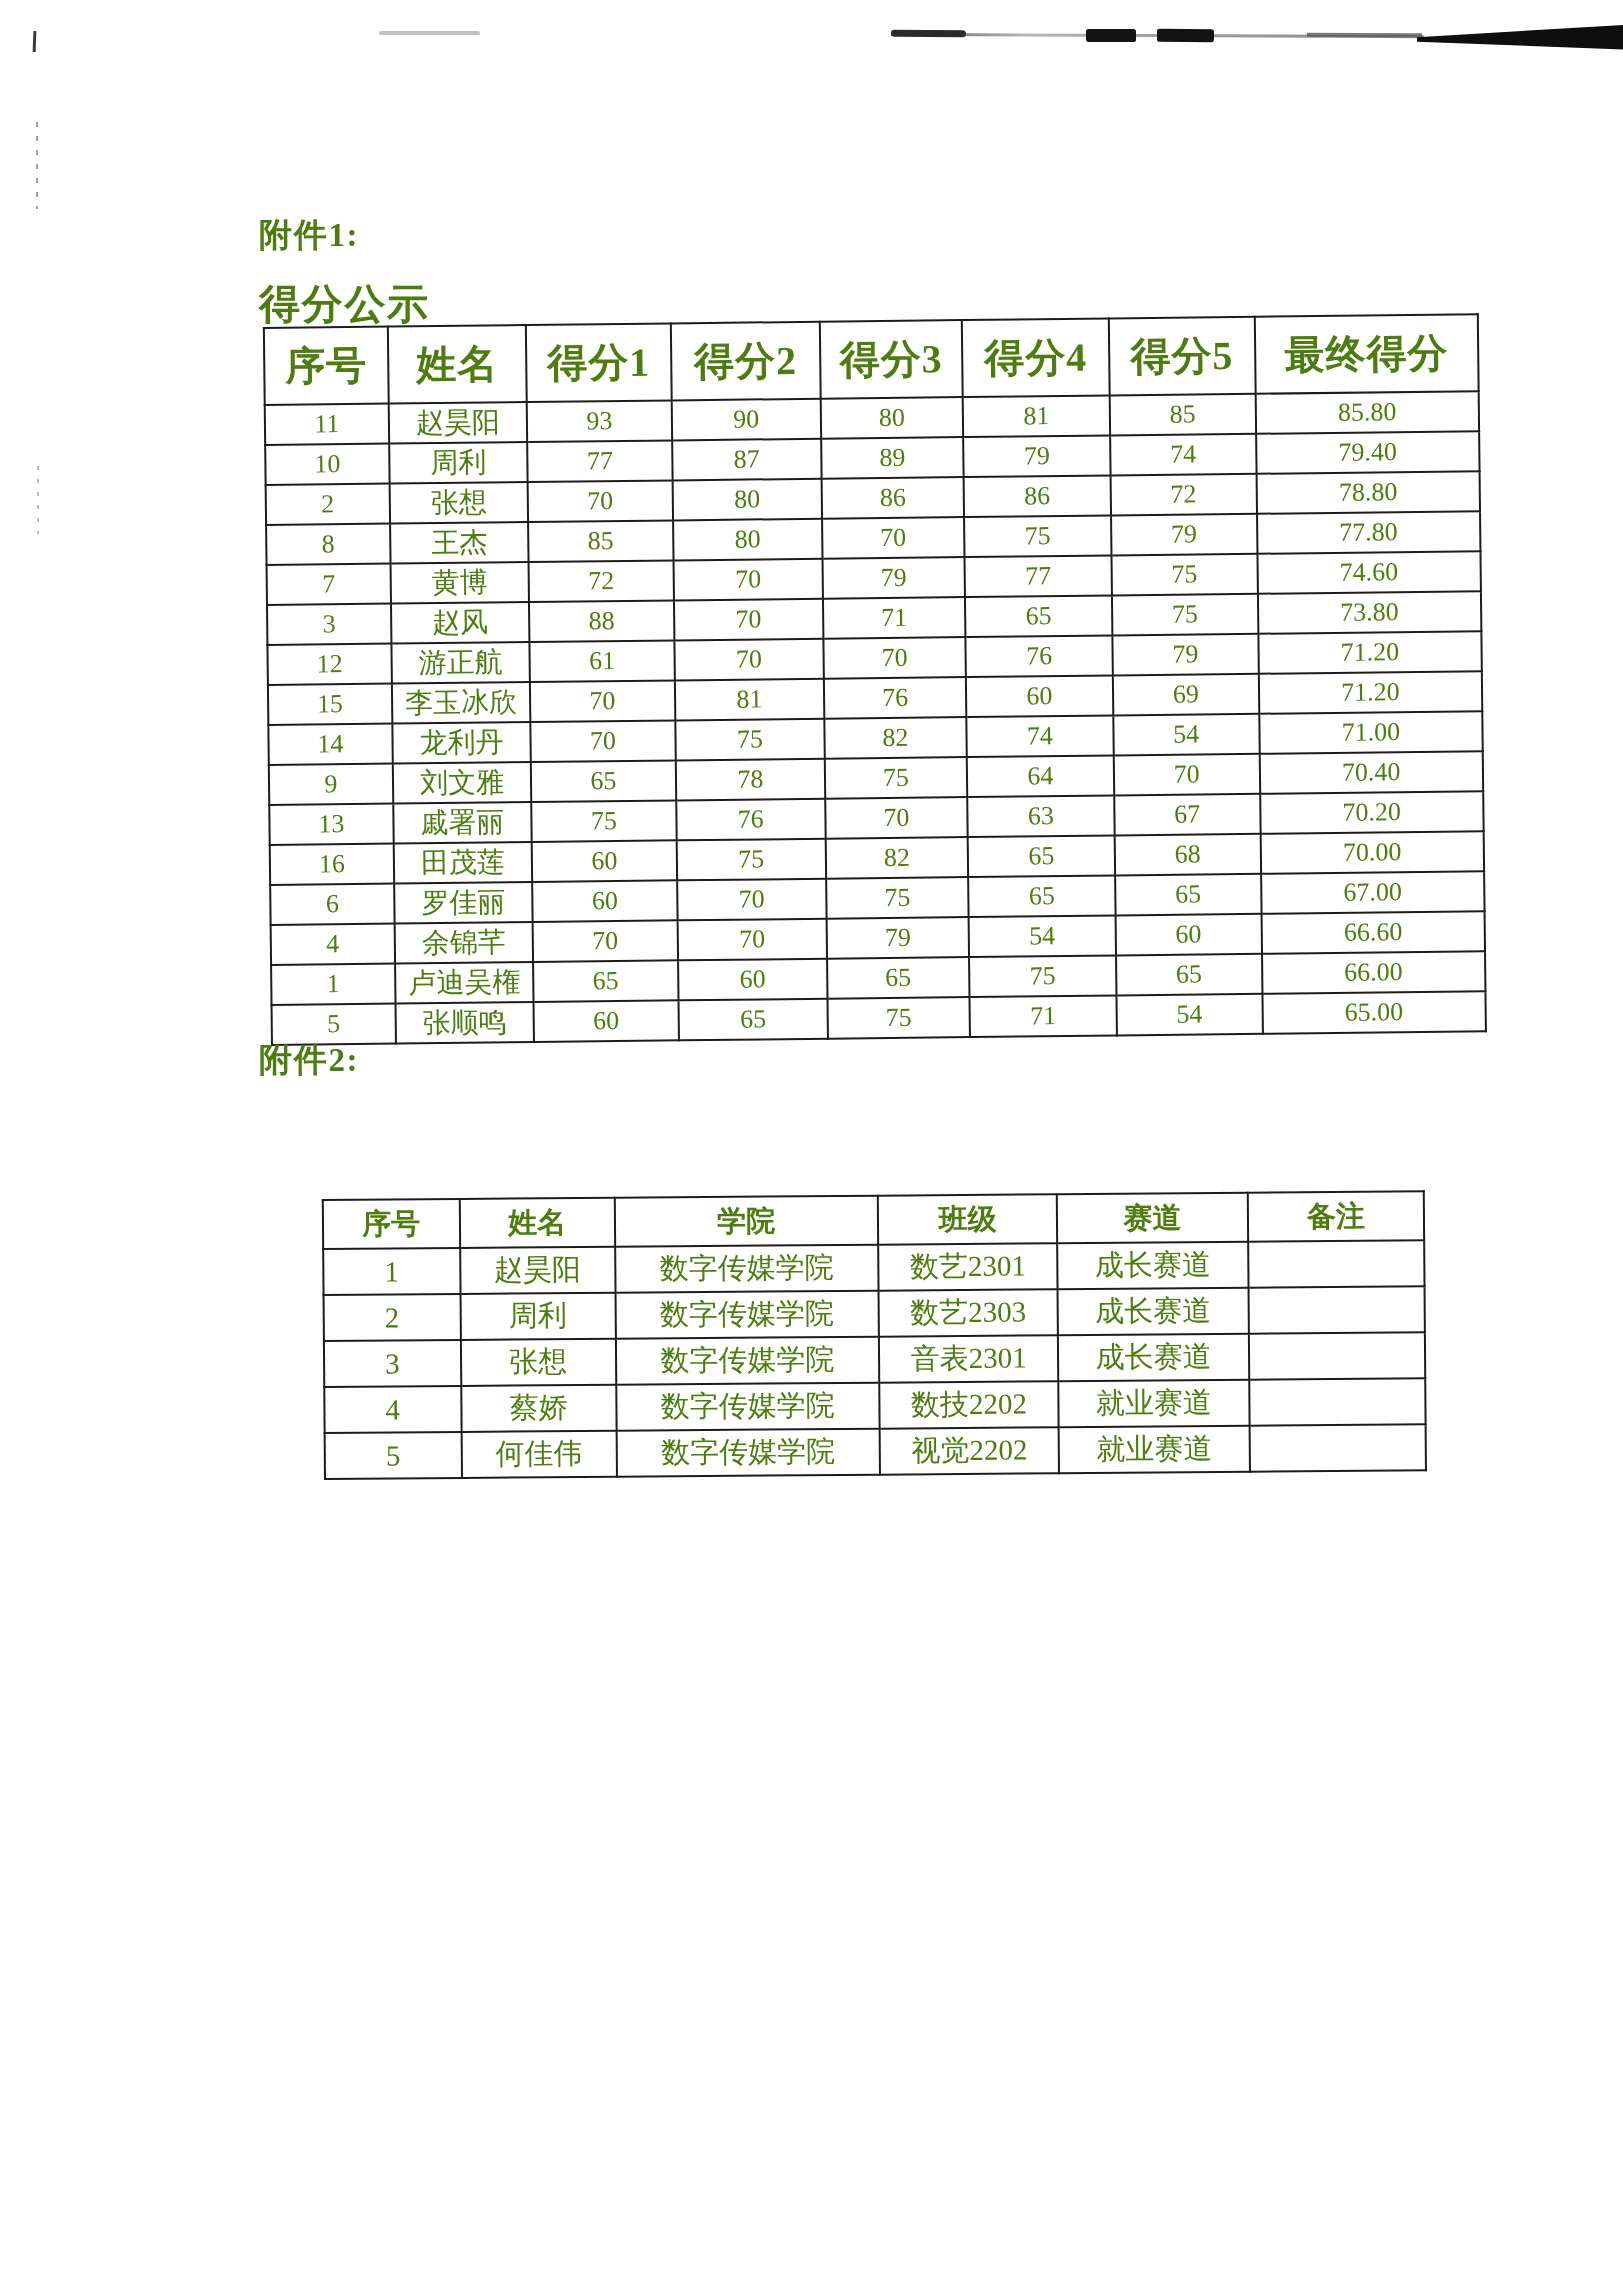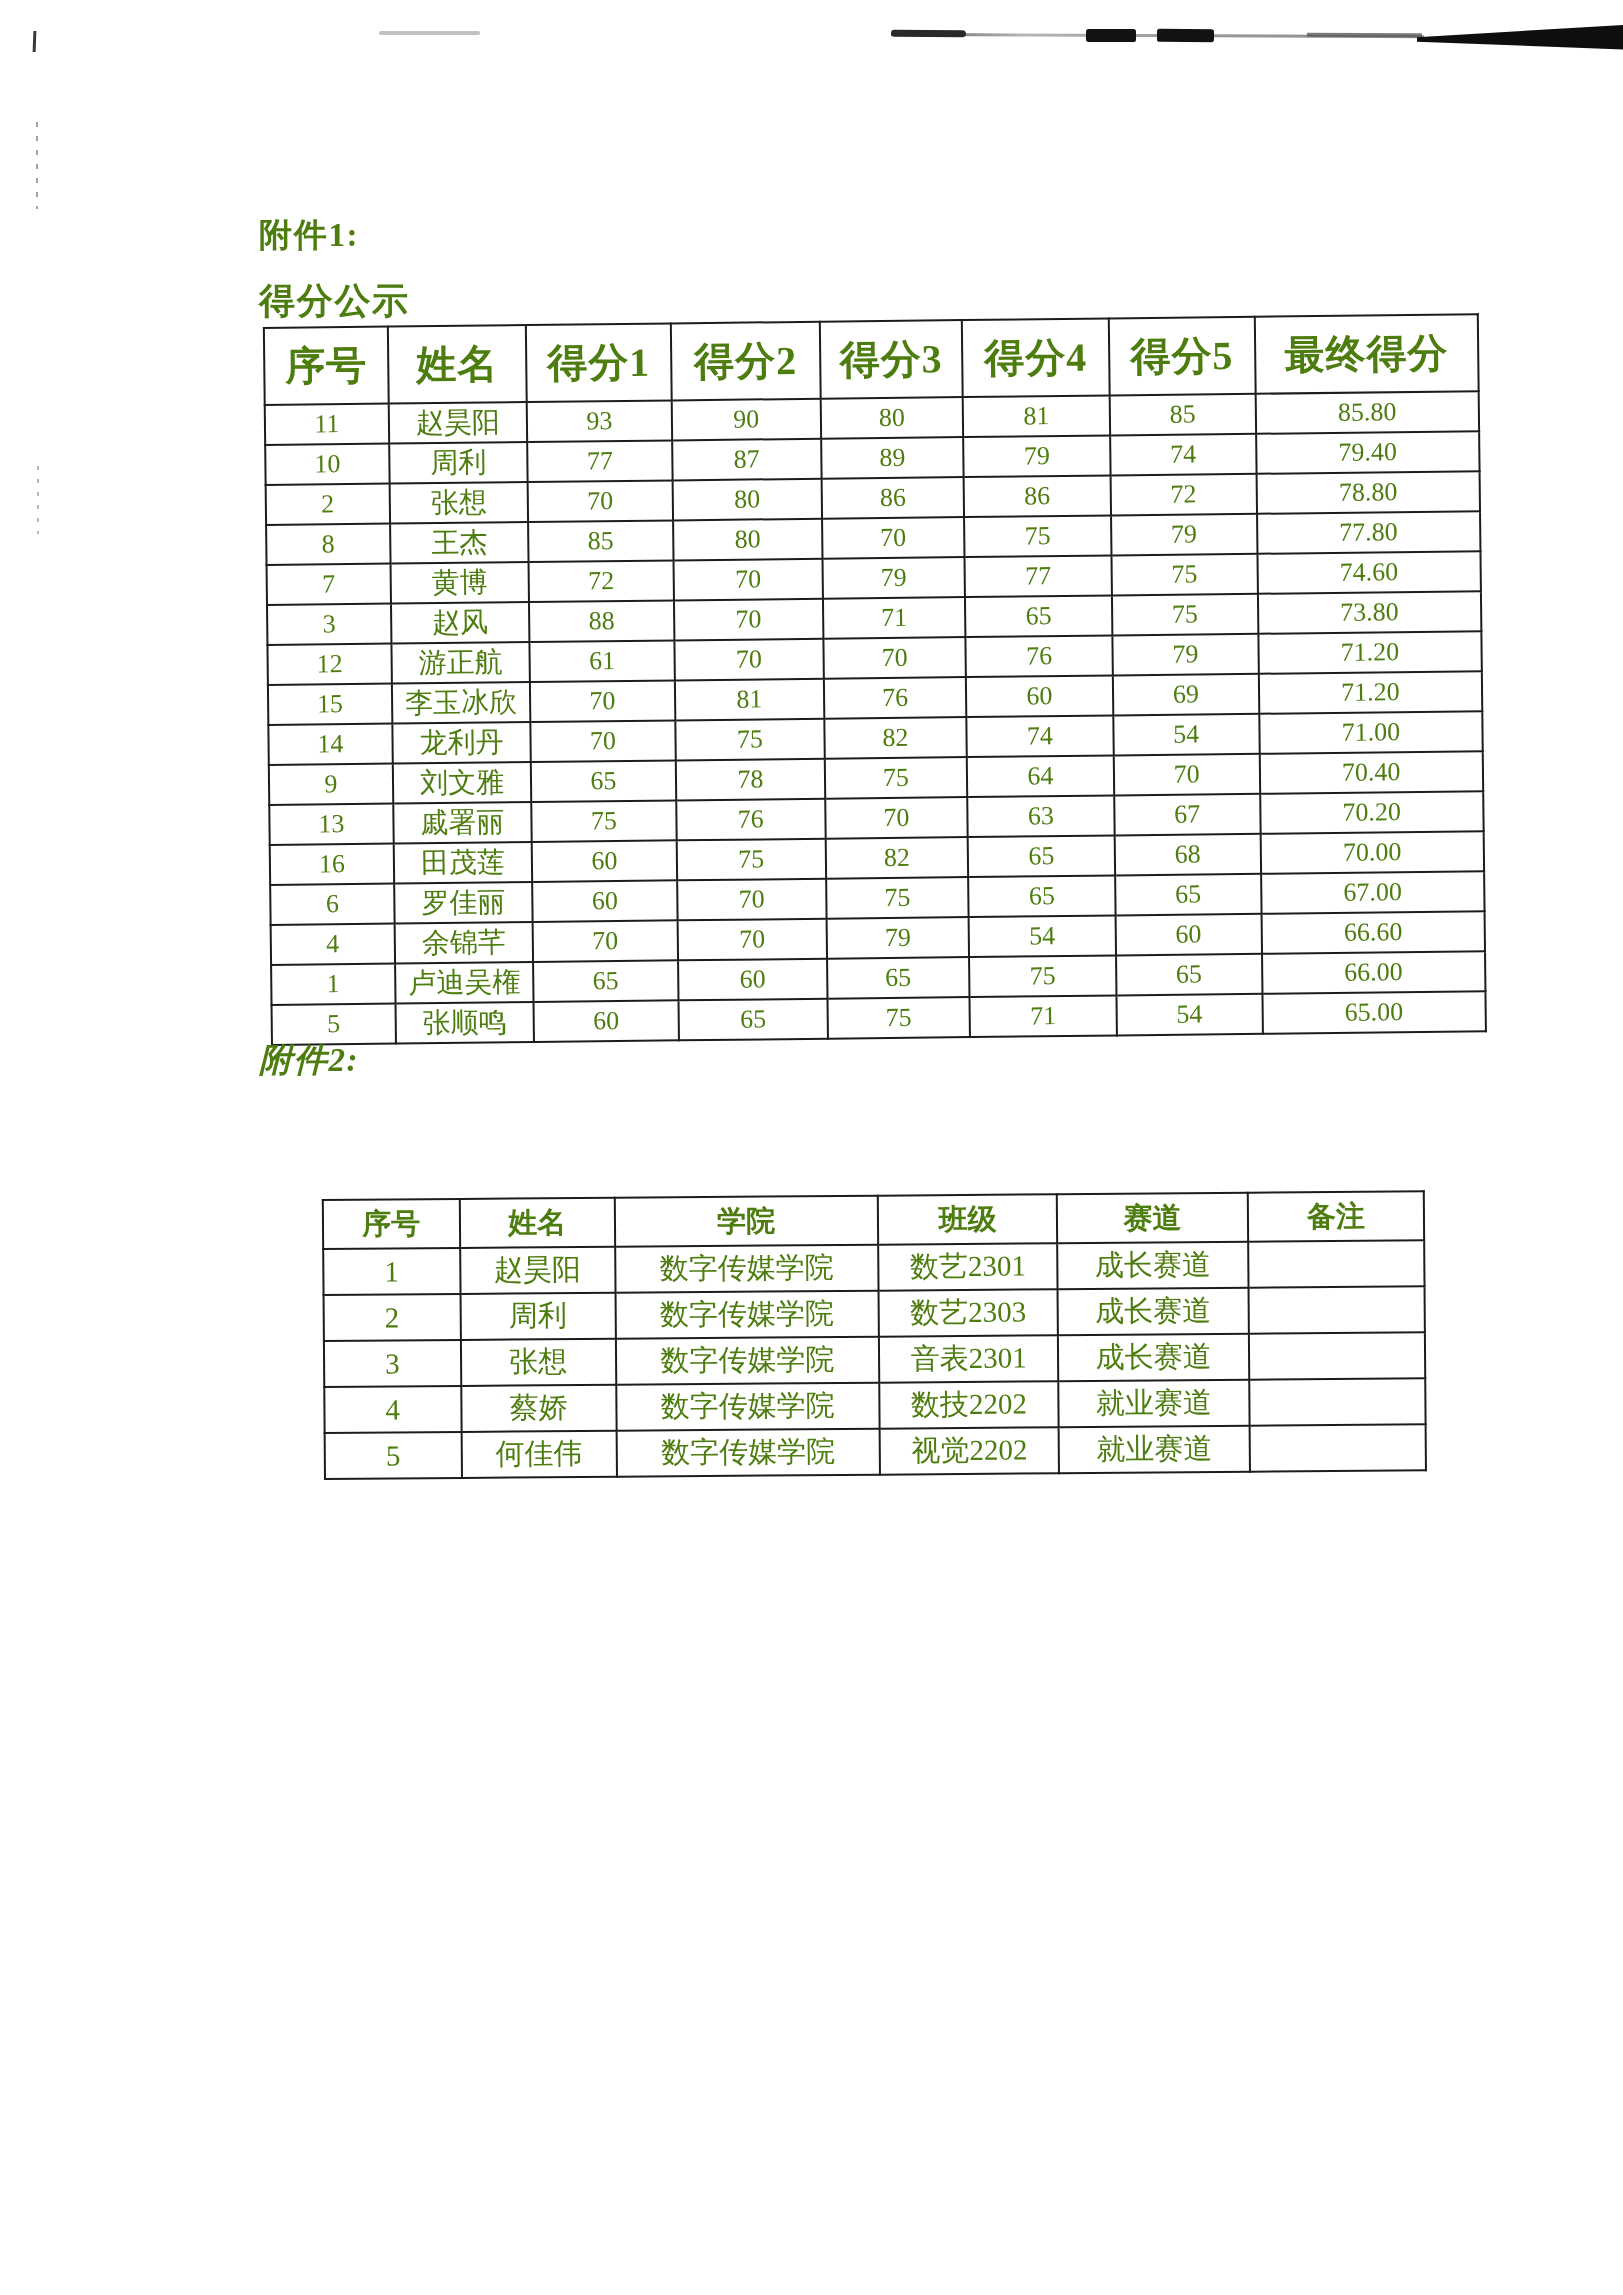--- a/index.html
+++ b/index.html
@@ -13,22 +13,22 @@
   }
   
   .heading{
     position:absolute;
     font-weight:700;
     font-size:33px;
     letter-spacing:1.7px;
     white-space:nowrap;
   }
   #att1{left:259px;top:213px;}
-  #score-title{left:259px;top:277px;font-size:36px;text-align:center;}
-  #att2{left:259px;top:1038px;font-style:italic;}
+  #score-title{left:259px;top:277px;font-size:41px;text-align:center;}
+  #att2{left:259px;top:1038px;}
   .para-line{
     position:absolute;
     left:259px;
     font-weight:600;
     font-size:35px;
     letter-spacing:2.6px;
     white-space:nowrap;
   }
   #para1{top:1079px;}
   #para2{top:1129px;}

